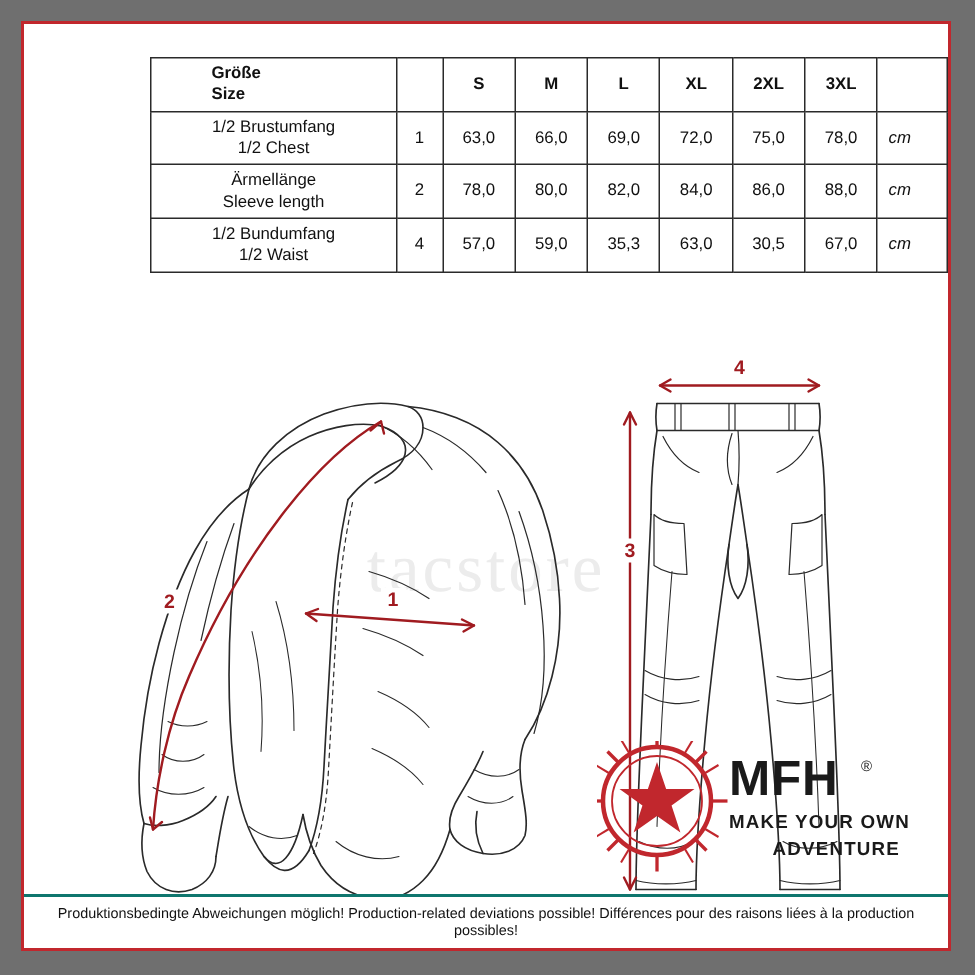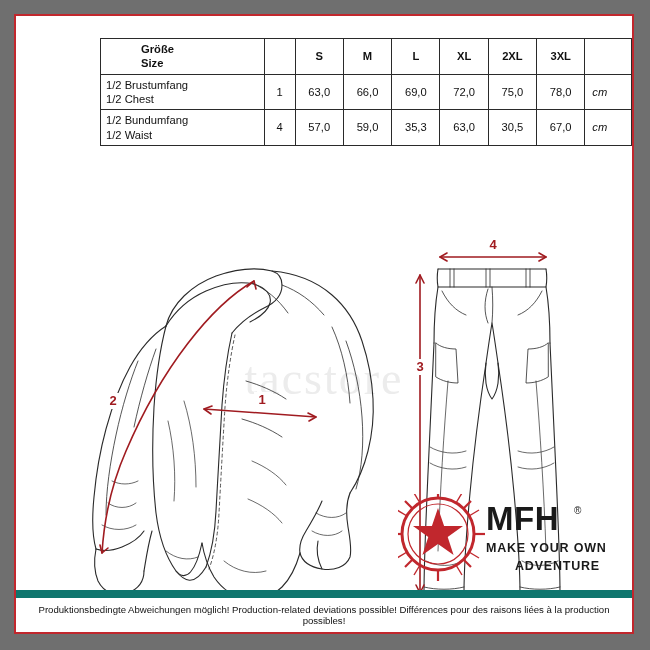--- a/index.html
+++ b/index.html
@@ -28,21 +28,21 @@
   .size-table td,.size-table th{
     border:1px solid #2a2a2a;
     padding:3px 5px;
     font-weight:normal;
     text-align:center;
     vertical-align:middle;
     line-height:1.28;
     background:#fff;
   }
   .size-table .lbl{
-    text-align:left;
+    text-align:center;
     width:138px;
     white-space:pre-line;
   }
   .size-table .num{width:23px;}
   .size-table .val{width:41px;}
   .size-table .unit{width:38px;text-align:left;padding-left:7px;font-style:italic;}
   .size-table .hdr{font-weight:bold;}
   .size-table .hdr-lbl{text-align:left;white-space:pre-line;padding-left:40px;}
   .size-table .blank{border:1px solid #2a2a2a;}
 
@@ -74,21 +74,21 @@
     right:24px;bottom:46px;
     width:210px;height:92px;text-align:right;
   }
   .logo svg{display:block;}
 
   
   .footer{
     position:absolute;
     left:0;right:0;bottom:0;
     height:34px;
-    border-top:8px solid #0f766e;
+    border-top:2px solid #0f766e;
     display:flex;
     align-items:center;
     justify-content:center;
     font-size:9.6px;
     color:#111;
     background:#fff;
     text-align:center;
   }
   .dimlabel{
     fill:#a01b20;
@@ -124,20 +124,32 @@
         <td class="num">1</td>
         <td class="val">63,0</td>
         <td class="val">66,0</td>
         <td class="val">69,0</td>
         <td class="val">72,0</td>
         <td class="val">75,0</td>
         <td class="val">78,0</td>
         <td class="unit">cm</td>
       </tr>
       <tr>
+        <td class="lbl">Ärmellänge
+Sleeve length</td>
+        <td class="num">2</td>
+        <td class="val">78,0</td>
+        <td class="val">80,0</td>
+        <td class="val">82,0</td>
+        <td class="val">84,0</td>
+        <td class="val">86,0</td>
+        <td class="val">88,0</td>
+        <td class="unit">cm</td>
+      </tr>
+      <tr>
         <td class="lbl">1/2 Bundumfang
 1/2 Waist</td>
         <td class="num">4</td>
         <td class="val">57,0</td>
         <td class="val">59,0</td>
         <td class="val">35,3</td>
         <td class="val">63,0</td>
         <td class="val">30,5</td>
         <td class="val">67,0</td>
         <td class="unit">cm</td>

